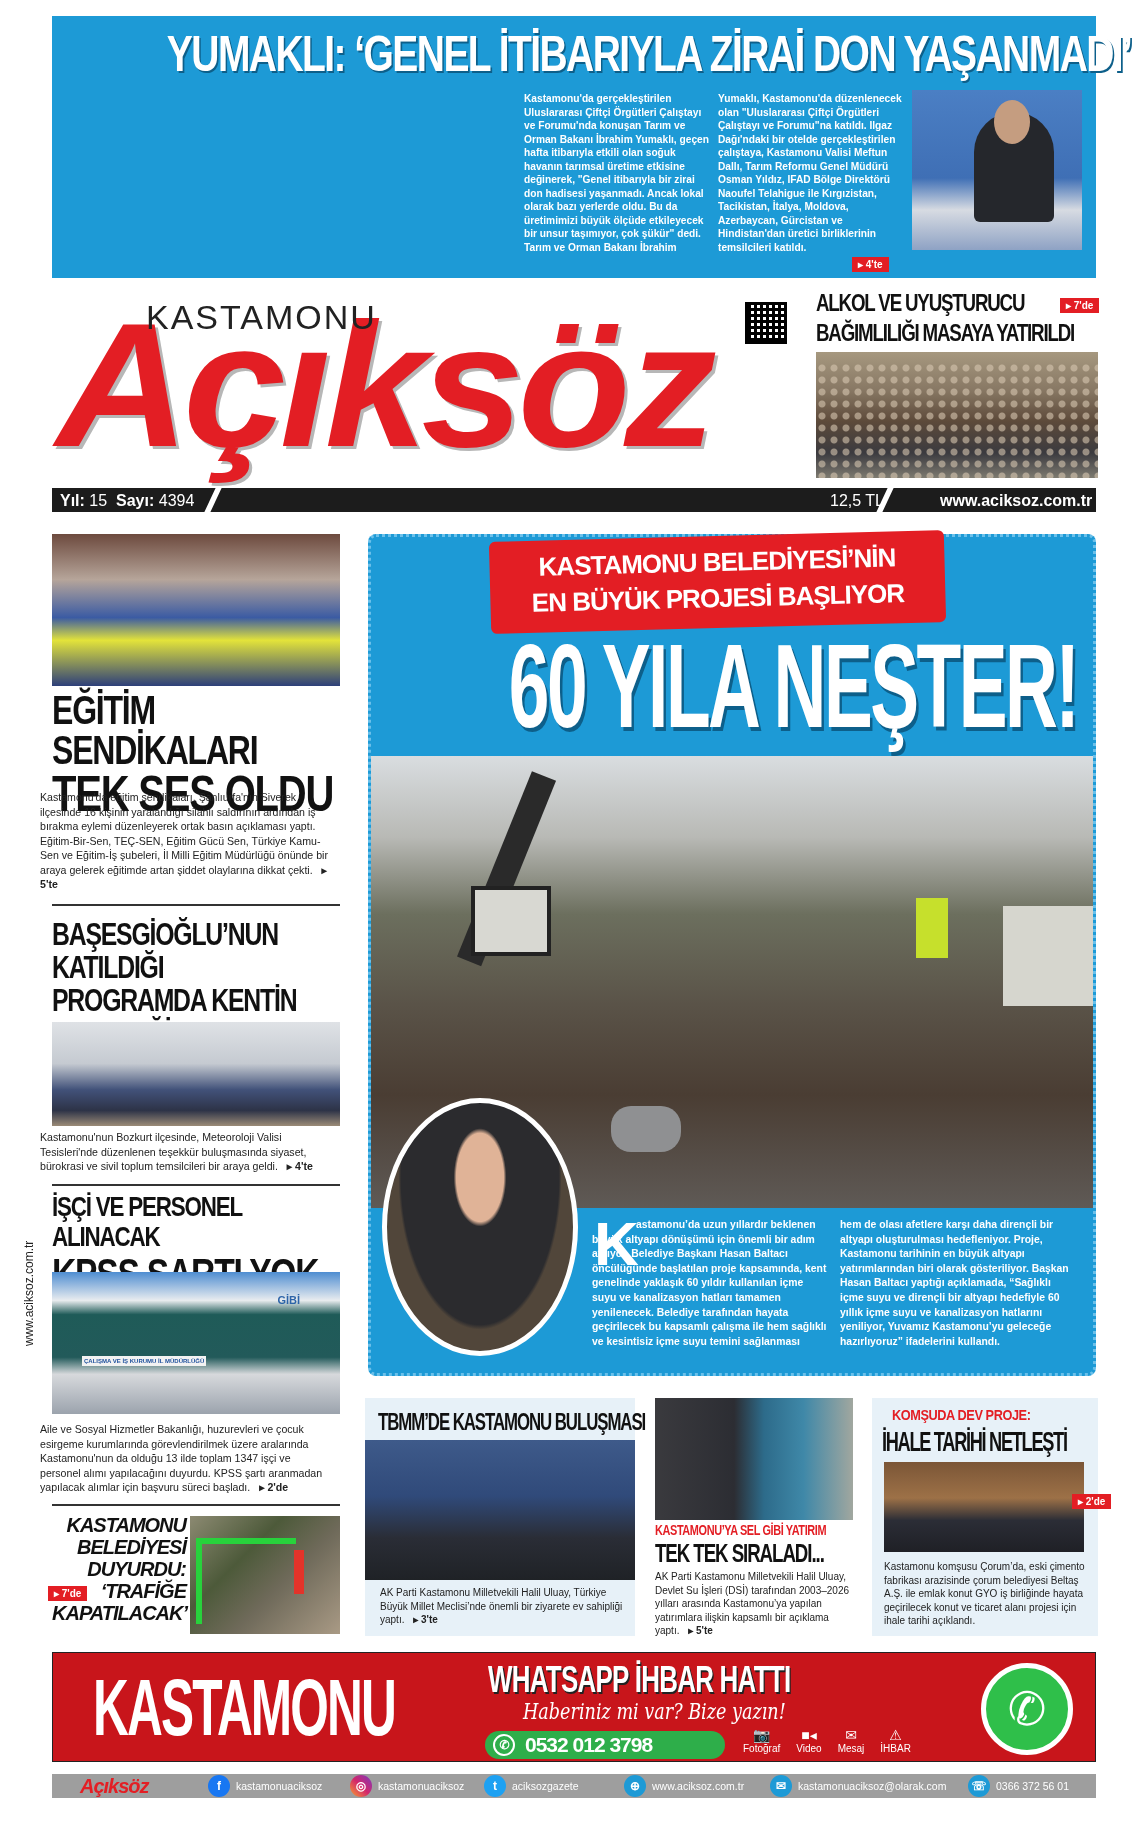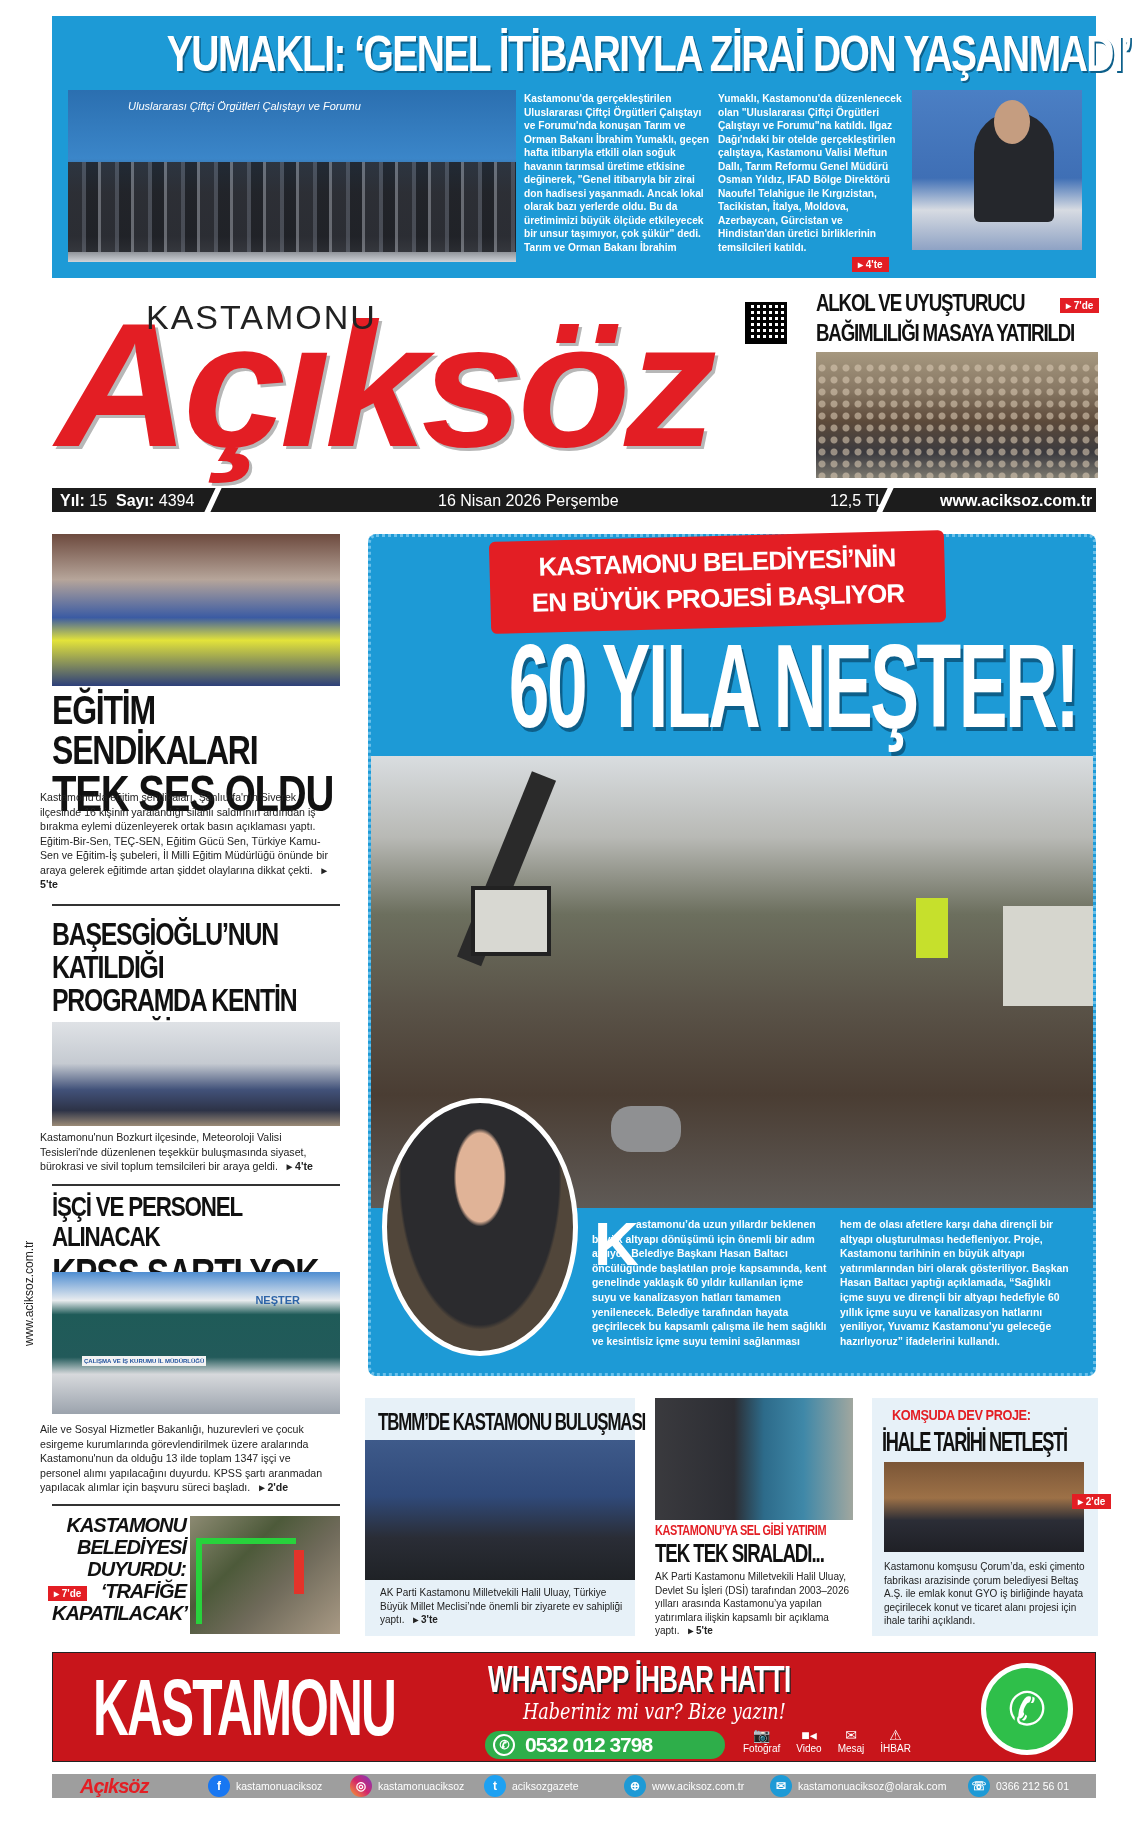--- a/index.html
+++ b/index.html
@@ -86,24 +86,20 @@
   .footer { left: 52px; top: 1774px; width: 1044px; height: 24px; background: #9e9e9e; color: #fff; font-size: 10.5px; }
   .footer .logo { position:absolute; left: 28px; top: 0; color: #e31e24; font-weight: 900; font-size: 20px; font-style: italic; letter-spacing: -1px; line-height: 24px; }
   .footer .item { position:absolute; top: 0; height: 24px; display:flex; align-items:center; gap: 6px; white-space: nowrap; }
   .footer .circ { width: 22px; height: 22px; border-radius: 50%; display:inline-flex; align-items:center; justify-content:center; font-weight:700; font-size: 12px; color:#fff; }
 </style>
 </head>
 <body>
 
 <div class="abs top-banner">
   <div class="top-title">YUMAKLI: ‘GENEL İTİBARIYLA ZİRAİ DON YAŞANMADI’</div>
-  <div class="top-photo">
-    <div class="banner-text">Uluslararası Çiftçi Örgütleri Çalıştayı ve Forumu</div>
-    <div class="people"></div>
-  </div>
   <div class="top-col" style="left:472px;">Kastamonu'da gerçekleştirilen Uluslararası Çiftçi Örgütleri Çalıştayı ve Forumu'nda konuşan Tarım ve Orman Bakanı İbrahim Yumaklı, geçen hafta itibarıyla etkili olan soğuk havanın tarımsal üretime etkisine değinerek, "Genel itibarıyla bir zirai don hadisesi yaşanmadı. Ancak lokal olarak bazı yerlerde oldu. Bu da üretimimizi büyük ölçüde etkileyecek bir unsur taşımıyor, çok şükür" dedi. Tarım ve Orman Bakanı İbrahim</div>
   <div class="top-col" style="left:666px;">Yumaklı, Kastamonu'da düzenlenecek olan "Uluslararası Çiftçi Örgütleri Çalıştayı ve Forumu"na katıldı. Ilgaz Dağı'ndaki bir otelde gerçekleştirilen çalıştaya, Kastamonu Valisi Meftun Dallı, Tarım Reformu Genel Müdürü Osman Yıldız, IFAD Bölge Direktörü Naoufel Telahigue ile Kırgızistan, Tacikistan, İtalya, Moldova, Azerbaycan, Gürcistan ve Hindistan'dan üretici birliklerinin temsilcileri katıldı.</div>
   <div class="top-photo2">
     <div class="speaker"></div>
     <div class="head"></div>
   </div>
   <span class="ref-badge" style="position:absolute;left:800px;top:241px;">▸ 4'te</span>
 </div>
 
 <div class="abs mast-logo">Açıksöz</div>
@@ -116,21 +112,21 @@
 </div>
 <span class="abs ref-badge" style="left:1060px;top:298px;">▸ 7'de</span>
 <div class="abs side-photo">
     <div class="crowd"></div>
   </div>
 
 <div class="abs dateline">
   <span style="left:8px;"><b>Yıl:</b> <span style="position:static">15</span>
     &nbsp;<b>Sayı:</b> <span style="position:static">4394</span></span>
   <div class="slash" style="left:158px;"></div>
-  <span style="left:386px;">16 Nisan 2026 Perşembe</span>
+  <span style="left:386px;margin-top:32px;">16 Nisan 2026 Perşembe</span>
   <span style="left:778px;">12,5 TL</span>
   <div class="slash" style="left:830px;"></div>
   <span style="left:888px;font-weight:700;">www.aciksoz.com.tr</span>
 </div>
 
 <div class="abs l-photo1"></div>
 <div class="abs l-head" style="top:690px;font-size:40px;line-height:40px;">
   <div>EĞİTİM SENDİKALARI</div>
   <div style="font-size:50px;line-height:48px;">TEK SES OLDU</div>
 </div>
@@ -150,21 +146,21 @@
   <span>Kastamonu'nun Bozkurt ilçesinde, Meteoroloji Valisi Tesisleri'nde düzenlenen teşekkür buluşmasında siyaset, bürokrasi ve sivil toplum temsilcileri bir araya geldi.</span>
   <b style="margin-left:6px;">▸ 4'te</b>
 </div>
 <div class="abs rule" style="top:1184px;"></div>
 
 <div class="abs l-head" style="top:1192px;font-size:28px;line-height:30px;">
   <div>İŞÇİ VE PERSONEL ALINACAK</div>
   <div style="font-size:42px;line-height:44px;">KPSS ŞARTI YOK</div>
 </div>
 <div class="abs l-photo3">
-  <div style="position:absolute;right:40px;top:22px;color:#2d64a8;font-weight:700;font-size:11px;">NEŞTER</div>
+  <div style="position:absolute;right:40px;top:22px;color:#2d64a8;font-weight:700;font-size:11px;">GİBİ</div>
   <div style="position:absolute;left:30px;top:84px;color:#1d4f9c;font-weight:700;font-size:6px;background:#f2f2f2;padding:2px;">ÇALIŞMA VE İŞ KURUMU İL MÜDÜRLÜĞÜ</div>
 </div>
 <div class="abs l-body" style="top:1422px;">
   <span>Aile ve Sosyal Hizmetler Bakanlığı, huzurevleri ve çocuk esirgeme kurumlarında görevlendirilmek üzere aralarında Kastamonu'nun da olduğu 13 ilde toplam 1347 işçi ve personel alımı yapılacağını duyurdu. KPSS şartı aranmadan yapılacak alımlar için başvuru süreci başladı.</span>
   <b style="margin-left:6px;">▸ 2'de</b>
 </div>
 <div class="abs rule" style="top:1504px;"></div>
 
 <div class="abs" style="left:52px;top:1514px;width:134px;text-align:right;font-weight:900;font-style:italic;font-size:20px;line-height:22px;letter-spacing:-1px;color:#111;">
   <div>KASTAMONU</div>
@@ -268,15 +264,15 @@
   <div class="item" style="left:572px;">
     <span class="circ" style="background:#1d9ad6;">⊕</span>
     <span>www.aciksoz.com.tr</span>
   </div>
   <div class="item" style="left:718px;">
     <span class="circ" style="background:#1d9ad6;">✉</span>
     <span>kastamonuaciksoz@olarak.com</span>
   </div>
   <div class="item" style="left:916px;">
     <span class="circ" style="background:#1d9ad6;">☏</span>
-    <span>0366 212 56 01</span>
+    <span>0366 372 56 01</span>
   </div>
 </div>
 
 </body></html>

